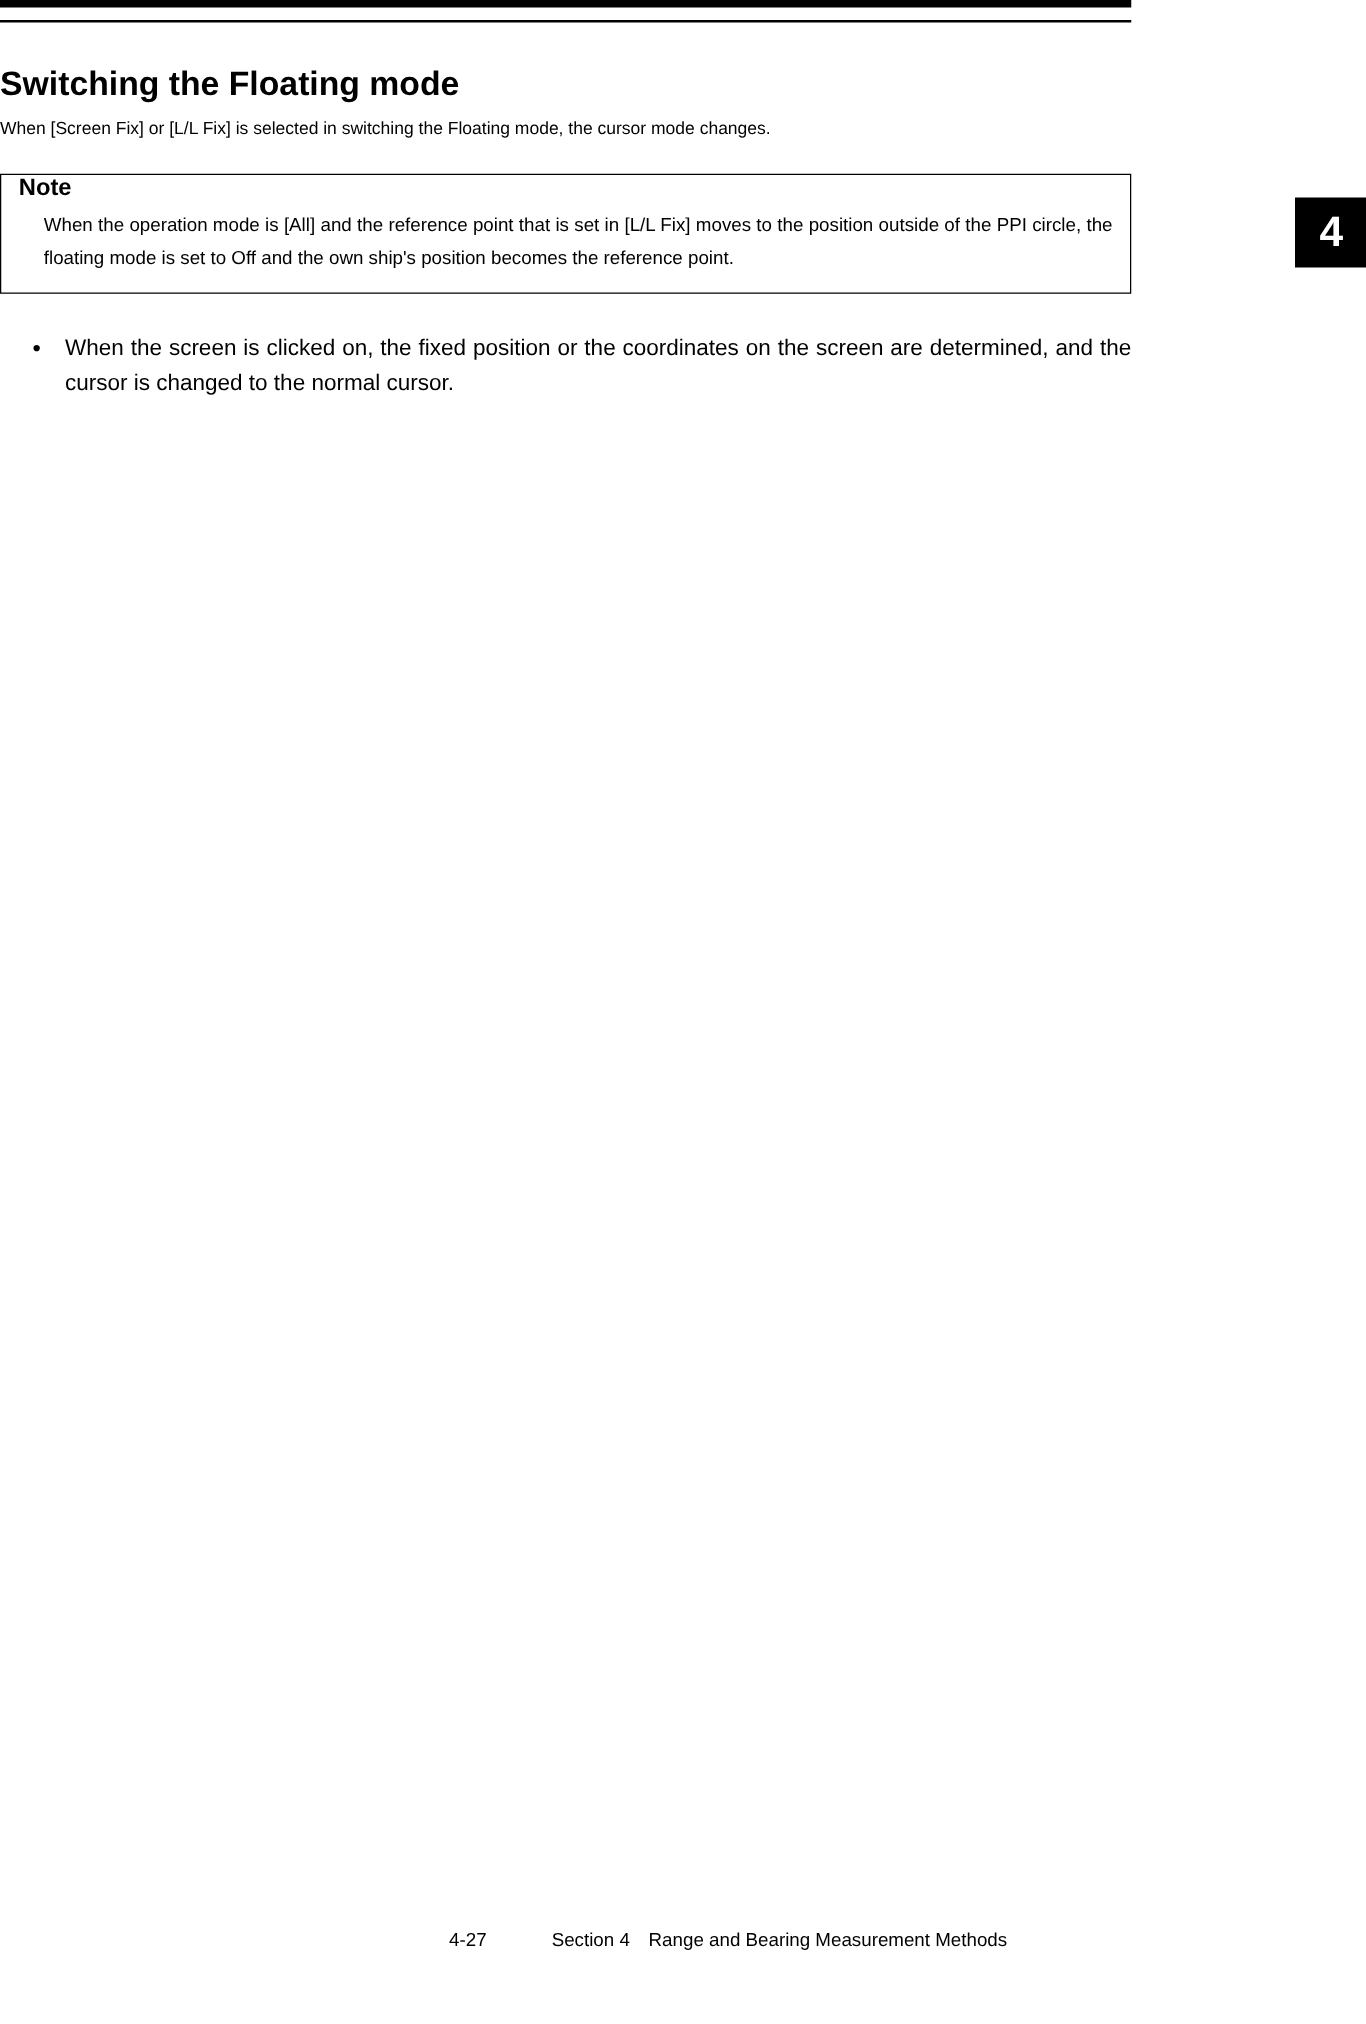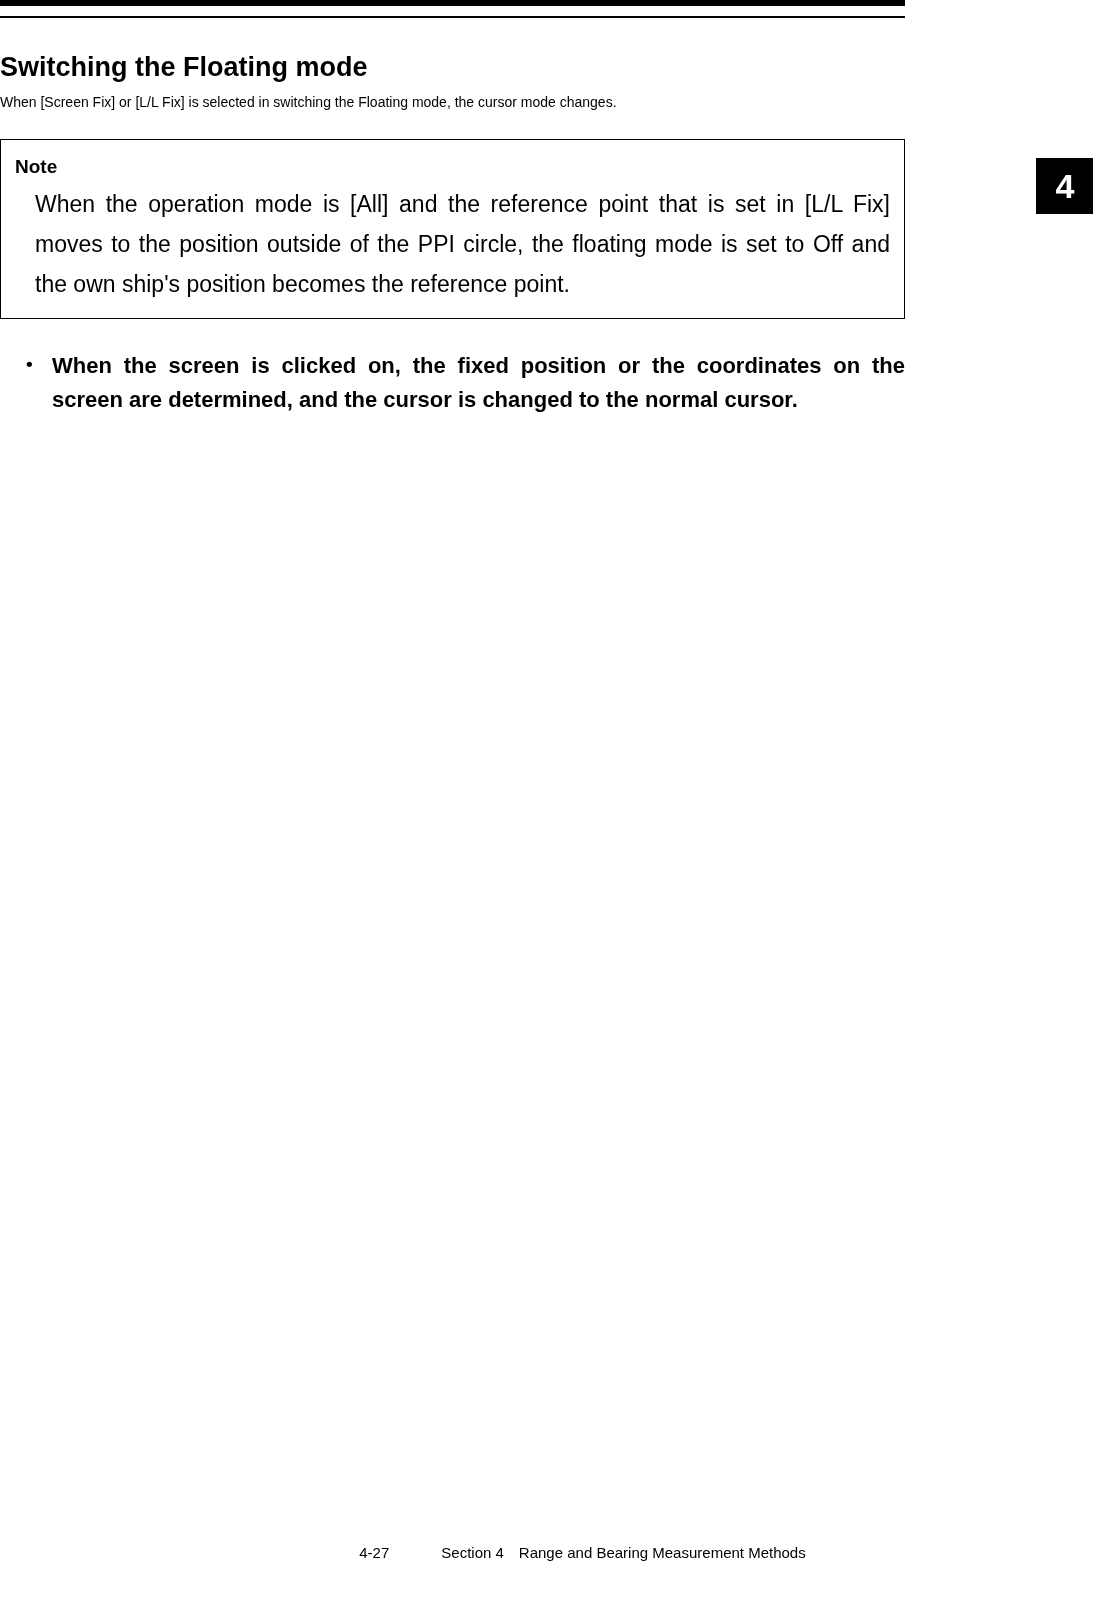--- a/index.html
+++ b/index.html
@@ -57,50 +57,49 @@
       margin-bottom: 10px;
       font-family: Arial, sans-serif;
     }
     p.intro {
       font-size: 14px;
       line-height: 1.4;
       margin-bottom: 26px;
     }
     .note-box {
       border: 1.5px solid #000;
-      padding: 16px 14px 14px 14px;
+      padding: 0 14px 14px 14px;
       margin-bottom: 30px;
       width: 905px;
     }
     .note-heading {
       font-size: 19px;
       font-weight: bold;
       margin-bottom: 6px;
     }
     .note-body {
-      font-size: 23px;
+      font-size: 15px;
       line-height: 1.75;
       text-align: justify;
       text-justify: inter-word;
       padding-left: 20px;
     }
     ul.bullets {
       list-style: none;
       padding-left: 26px;
       width: 905px;
     }
     ul.bullets li {
       position: relative;
-      font-size: 22px;
+      font-size: 18px;
       line-height: 1.55;
       text-align: justify;
       text-justify: inter-word;
       padding-left: 26px;
       margin-bottom: 2px;
-      font-weight: bold;
     }
     ul.bullets li::before {
       content: "•";
       position: absolute;
       left: 0;
       top: 0;
       font-size: 19px;
     }
     .footer {
       position: absolute;

